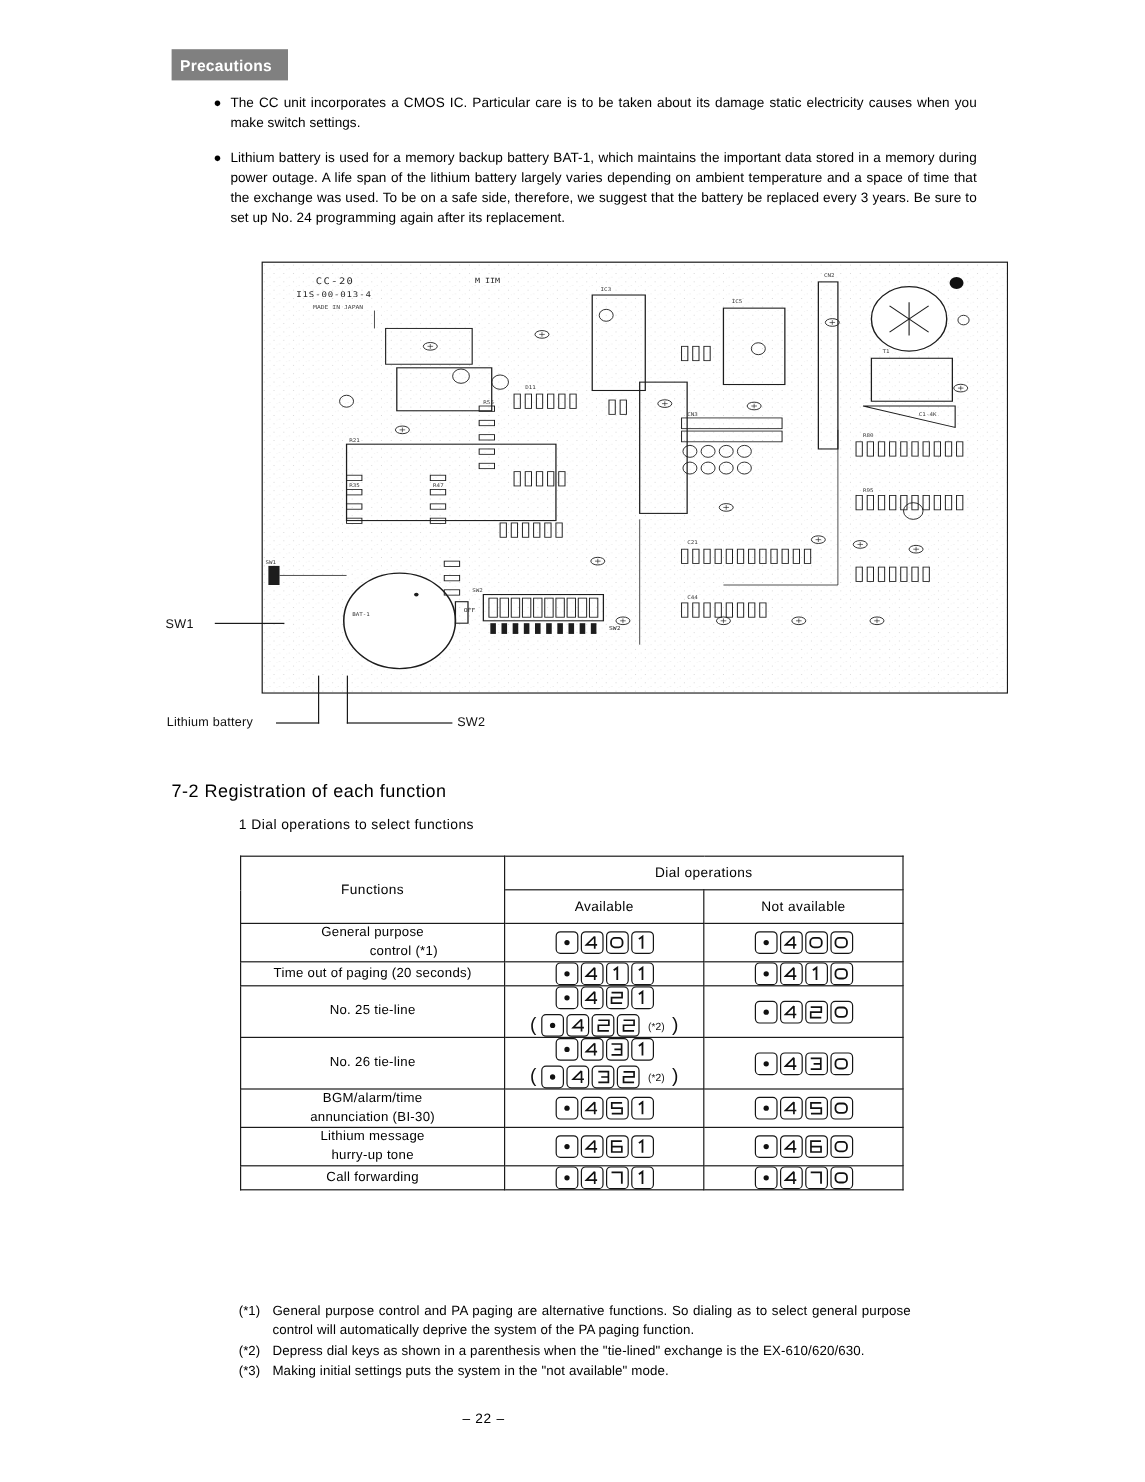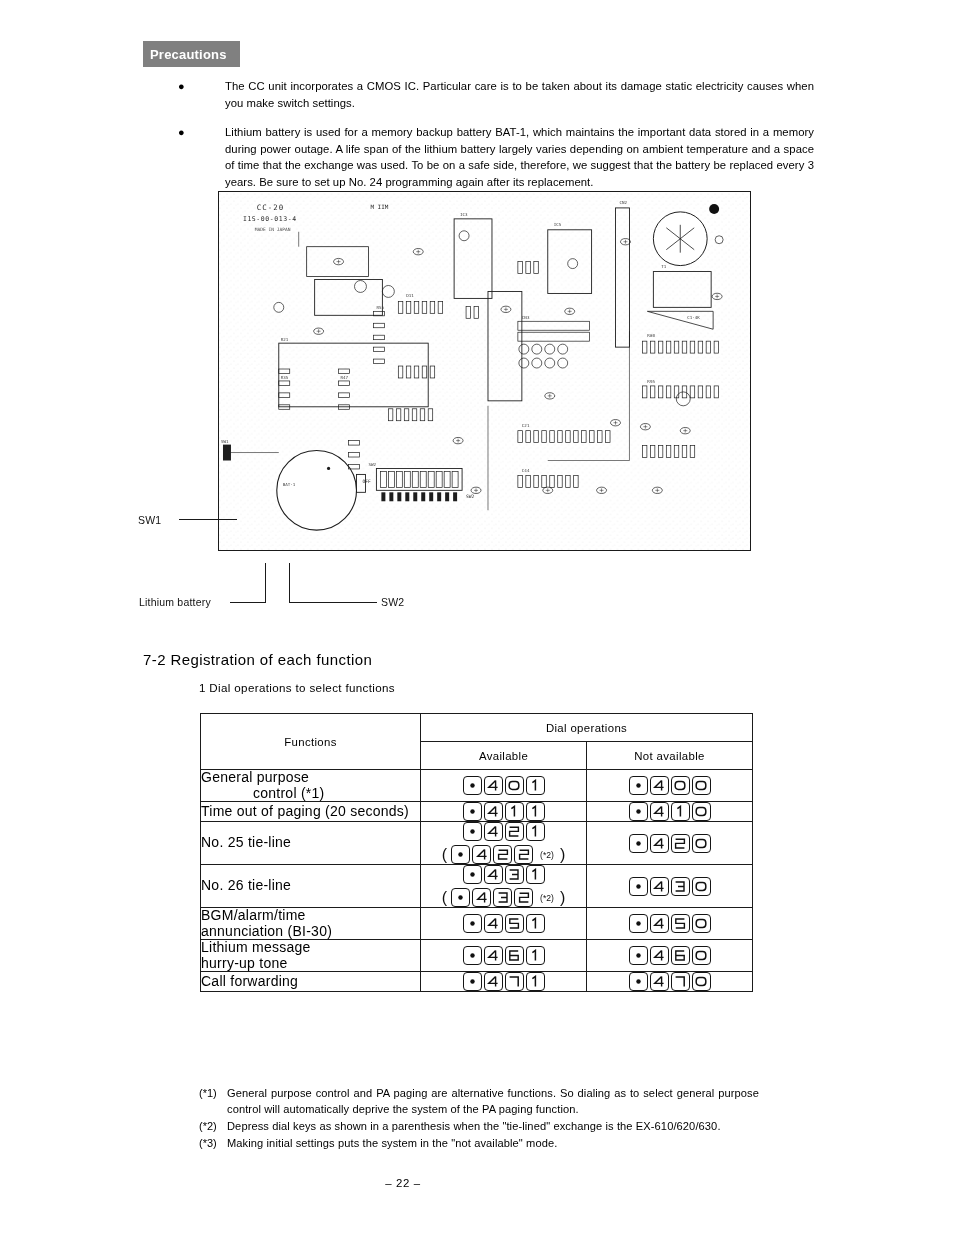--- a/index.html
+++ b/index.html
@@ -54,29 +54,28 @@
     text-align: left;
     padding-top: 0px;
   }
   .prec-text {
     flex: 1 1 auto;
     font-size: 11.3px;
     line-height: 16.5px;
     text-align: justify;
     text-justify: inter-word;
     letter-spacing: 0.05px;
-    margin-left: 33px;
   }
 
   
   .pcb-figure {
     position: absolute;
     left: 218px;
-    top: 191px;
-    width: 533px;
+    top: 218px;
+    width: 622px;
     height: 360px;
   }
   .pcb-board {
     position: absolute;
     inset: 0;
     border: 1.4px solid #1a1a1a;
     background: #fdfdfd;
     overflow: hidden;
   }
   .pcb-svg { display: block; width: 100%; height: 100%; }
@@ -141,24 +140,25 @@
     font-size: 11.4px;
     letter-spacing: 0.35px;
     height: 27px;
   }
   .th-func {
     text-align: center;
     font-size: 11.4px;
     letter-spacing: 0.35px;
   }
   .fn-cell {
-    font-size: 14px;
+    font-size: 11px;
     padding: 6px 0 6px 9px;
     line-height: 15.5px;
     letter-spacing: 0.25px;
+    text-align: center;
   }
   .fn-l2 { display: block; }
   .fn-indent { display: block; padding-left: 52px; }
   .keys-cell {
     text-align: center;
     padding: 7px 0;
   }
 
   
   .keyrow {

